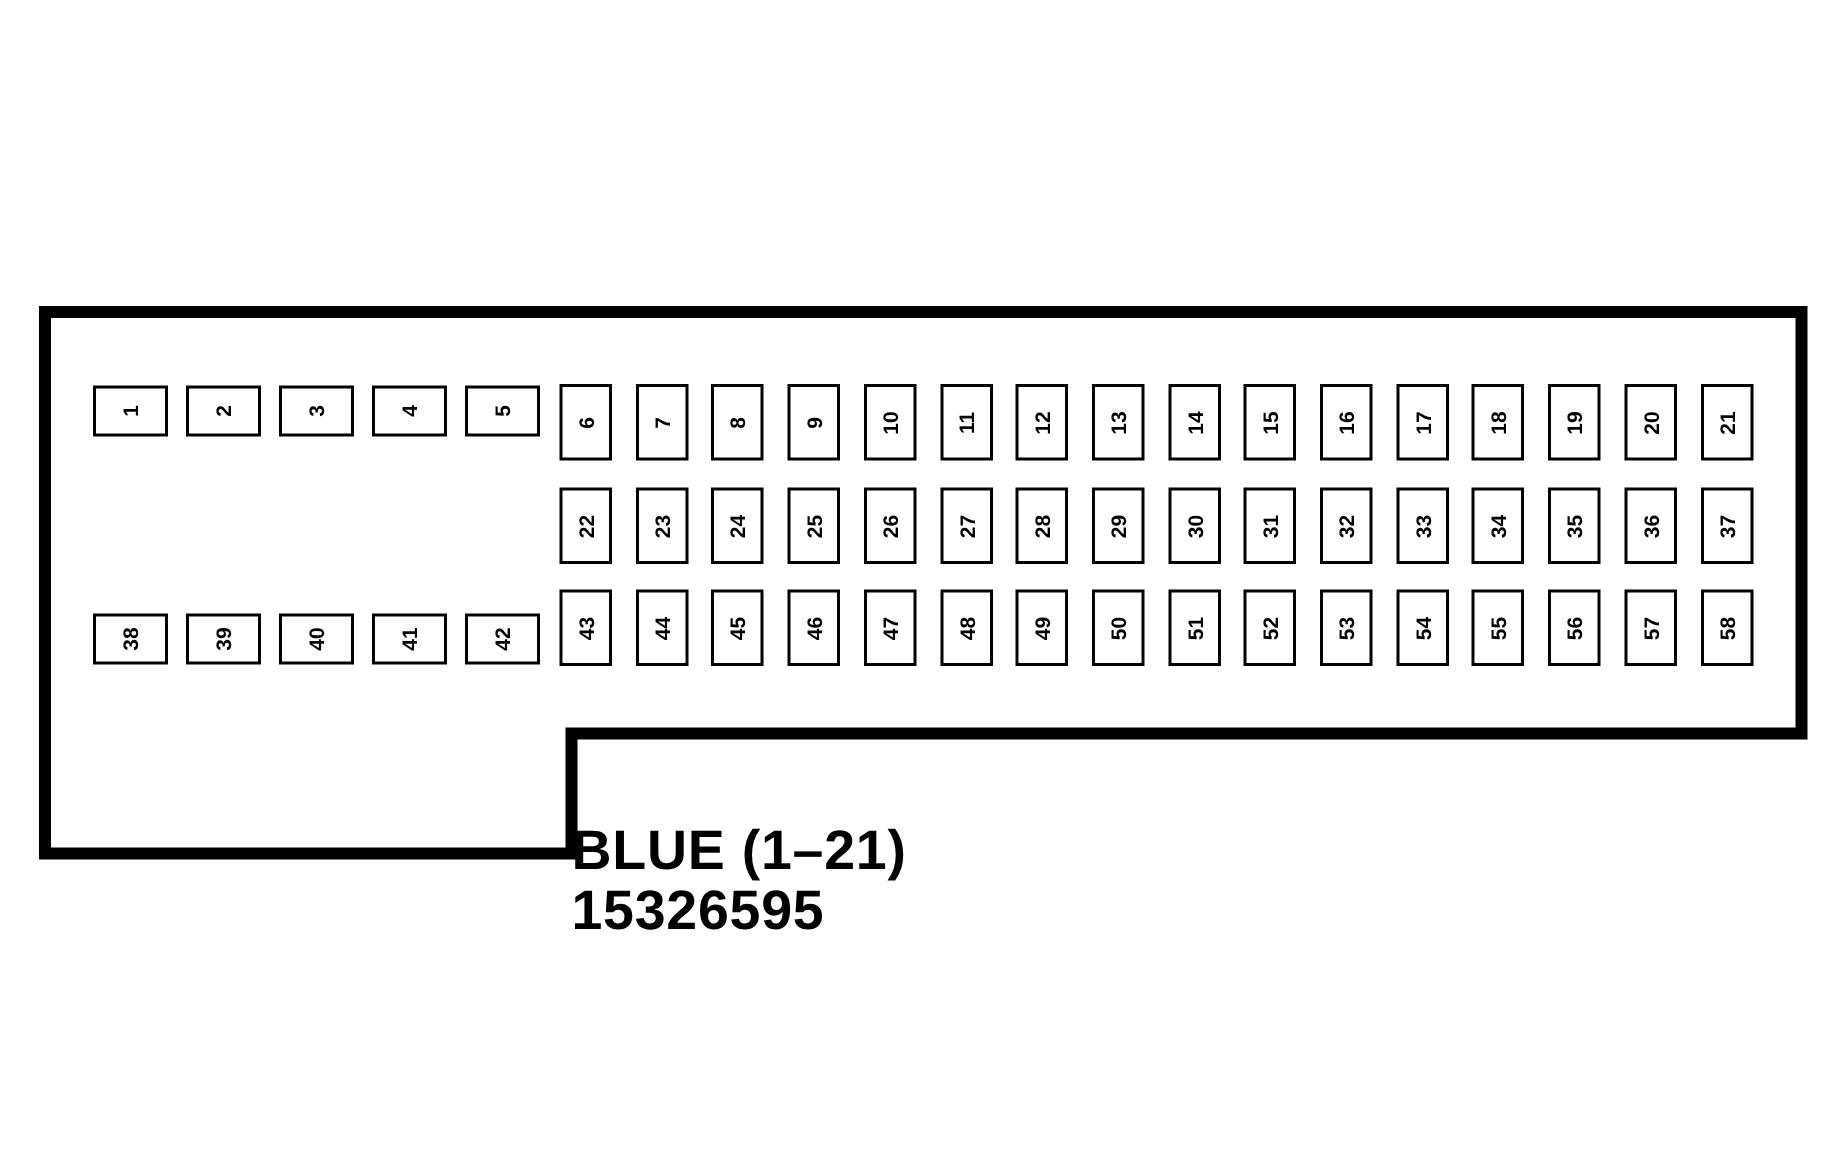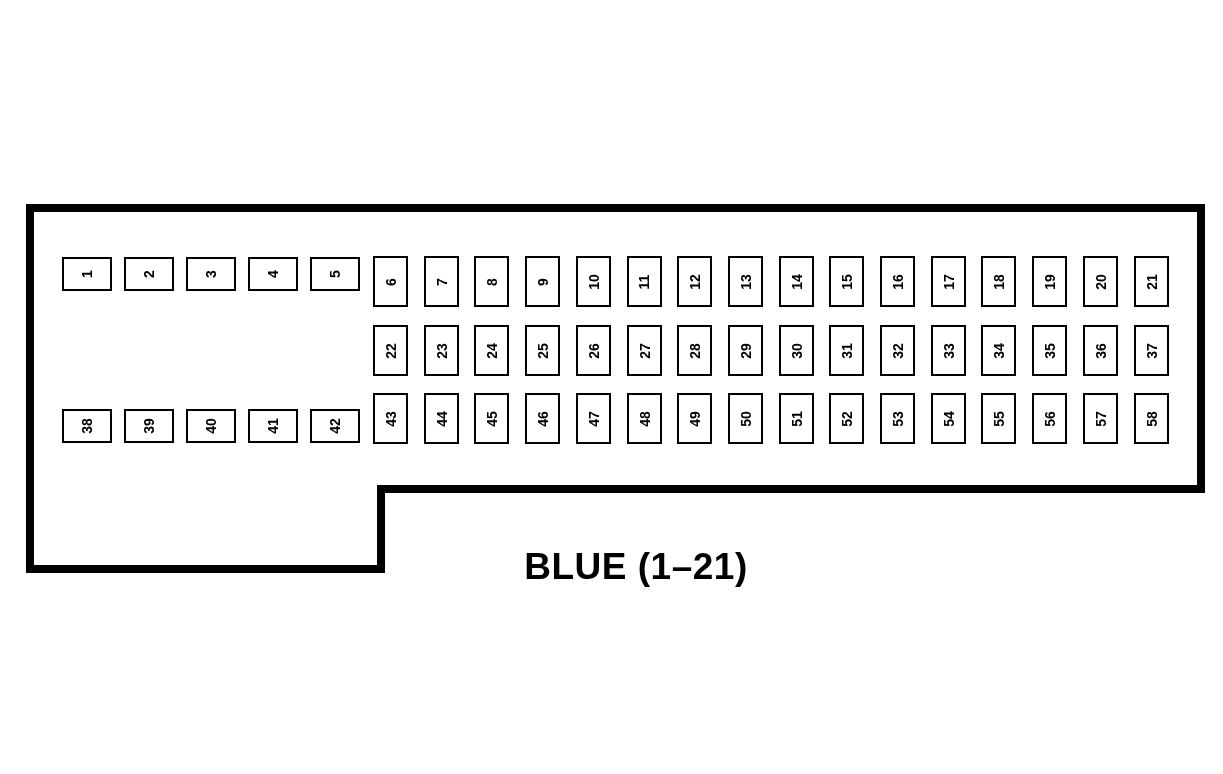--- a/index.html
+++ b/index.html
@@ -36,21 +36,21 @@
     font-weight: bold;
     color: #000000;
     white-space: nowrap;
     line-height: 1;
   }
   .caption {
     position: absolute;
     left: 381px;
     top: 547px;
     width: 510px;
-    text-align: center;
+    text-align: left;
     color: #000000;
     font-weight: bold;
     font-size: 37px;
     line-height: 40px;
     letter-spacing: 0.5px;
   }
 </style>
 </head>
 <body>
 
@@ -232,15 +232,16 @@
       <div class="pin" style="left: 1083px; top: 393px; width: 35px; height: 51px;">
         <span class="num">57</span>
       </div>
       <div class="pin" style="left: 1134px; top: 393px; width: 35px; height: 51px;">
         <span class="num">58</span>
       </div>
     </div>
 
   <div class="caption">
     <div>BLUE (1–21)</div>
+    <div>15326595</div>
   </div>
 
 </div>
 
 </body></html>

